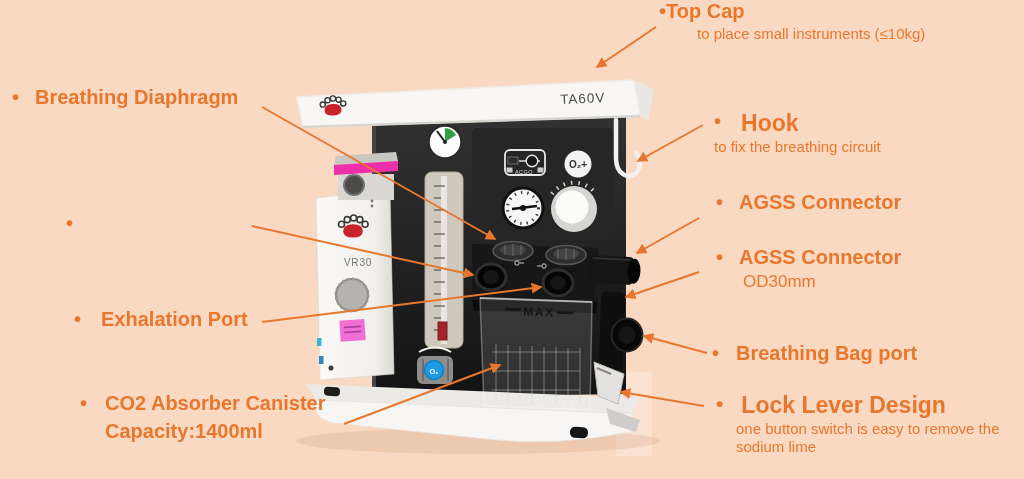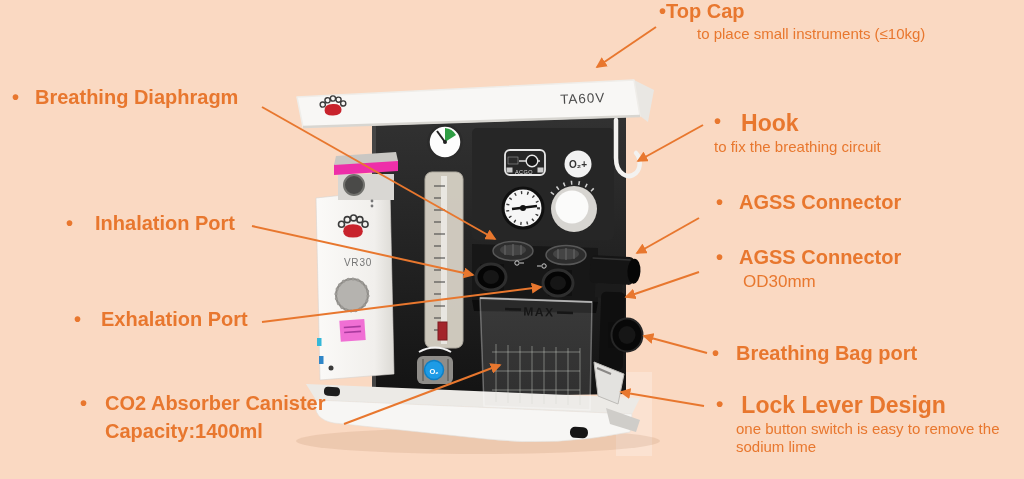--- a/index.html
+++ b/index.html
@@ -227,21 +227,20 @@
     <div class="d nowrap" style="margin-left:38px">to place small instruments (≤10kg)</div>
   </div>
 
   <div class="co row" style="left:12px;top:86px;gap:16px">
     <span class="blt">•</span>
     <span class="t">Breathing Diaphragm</span>
   </div>
 
   <div class="co row" style="left:66px;top:212px;gap:22px">
     <span class="blt">•</span>
-    <span class="t">Inhalation Port</span>
   </div>
 
   <div class="co row" style="left:74px;top:308px;gap:20px">
     <span class="blt">•</span>
     <span class="t">Exhalation Port</span>
   </div>
 
   <div class="co row" style="left:80px;top:392px;gap:18px">
     <span class="blt">•</span>
     <span class="col">

